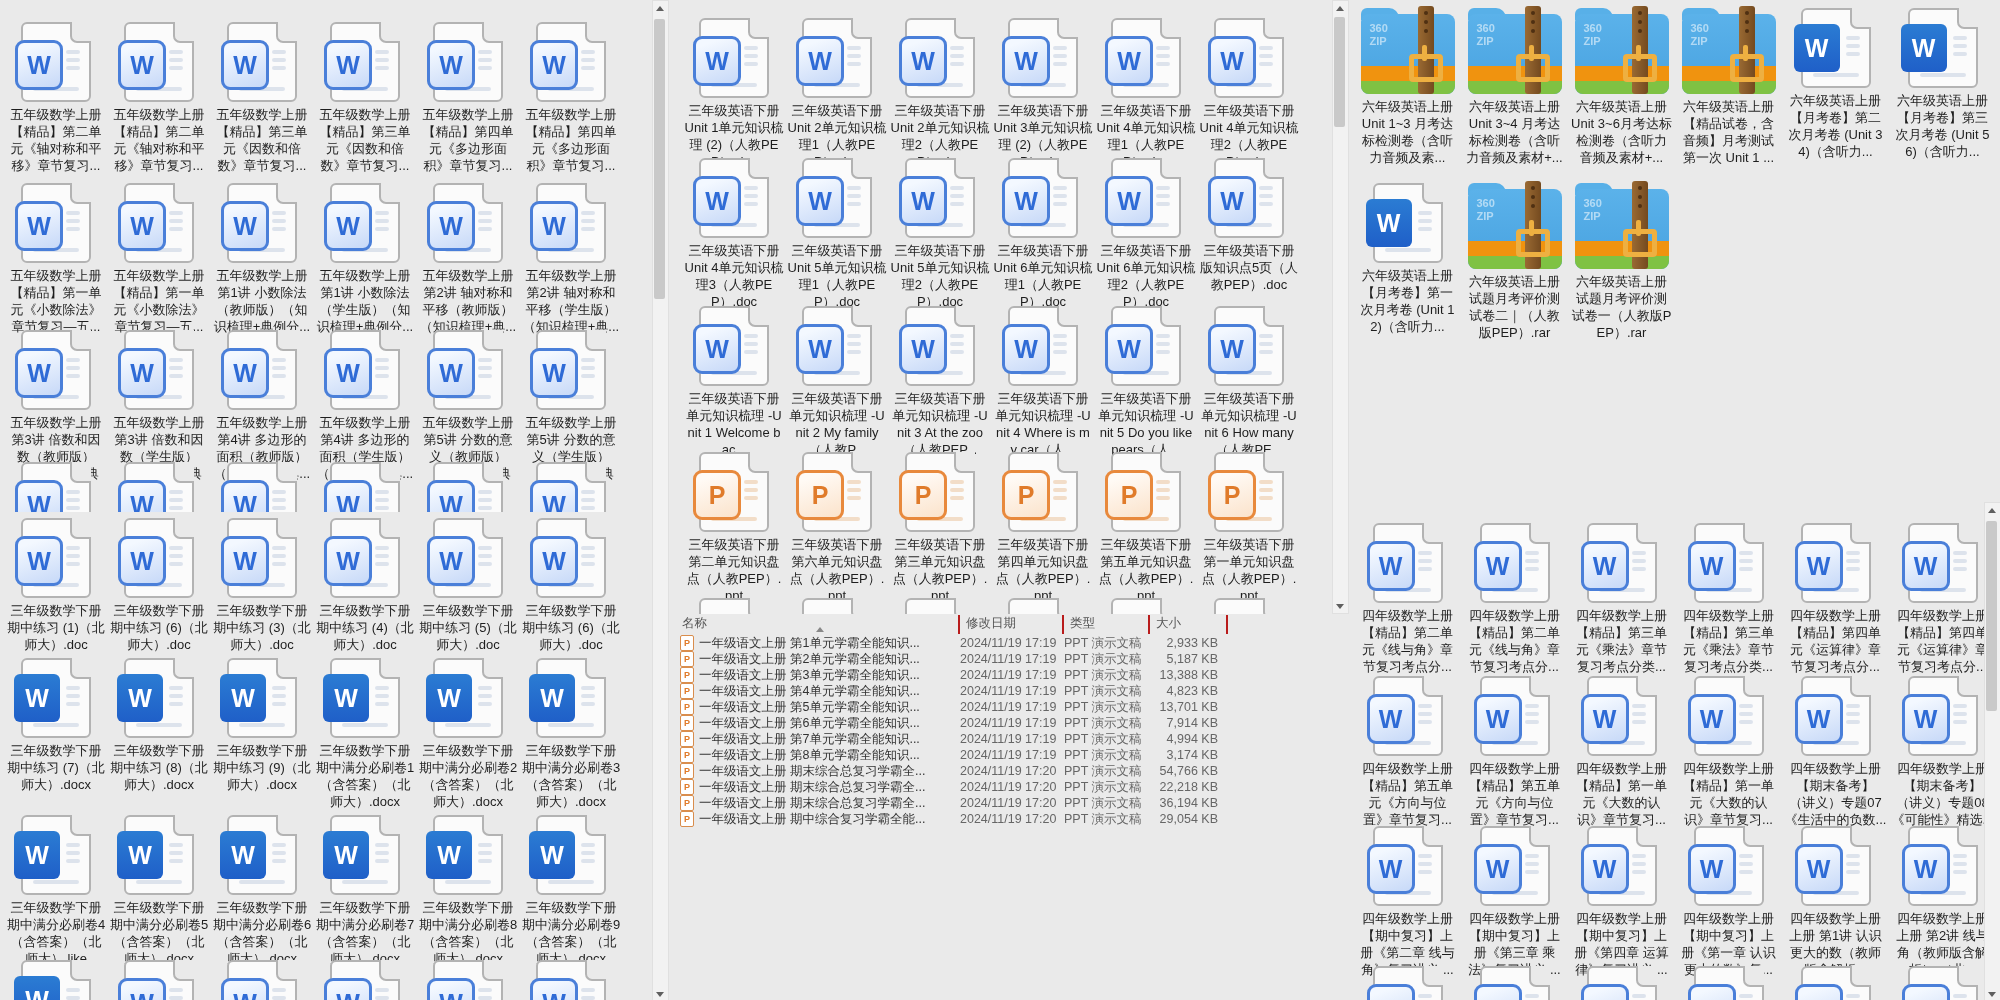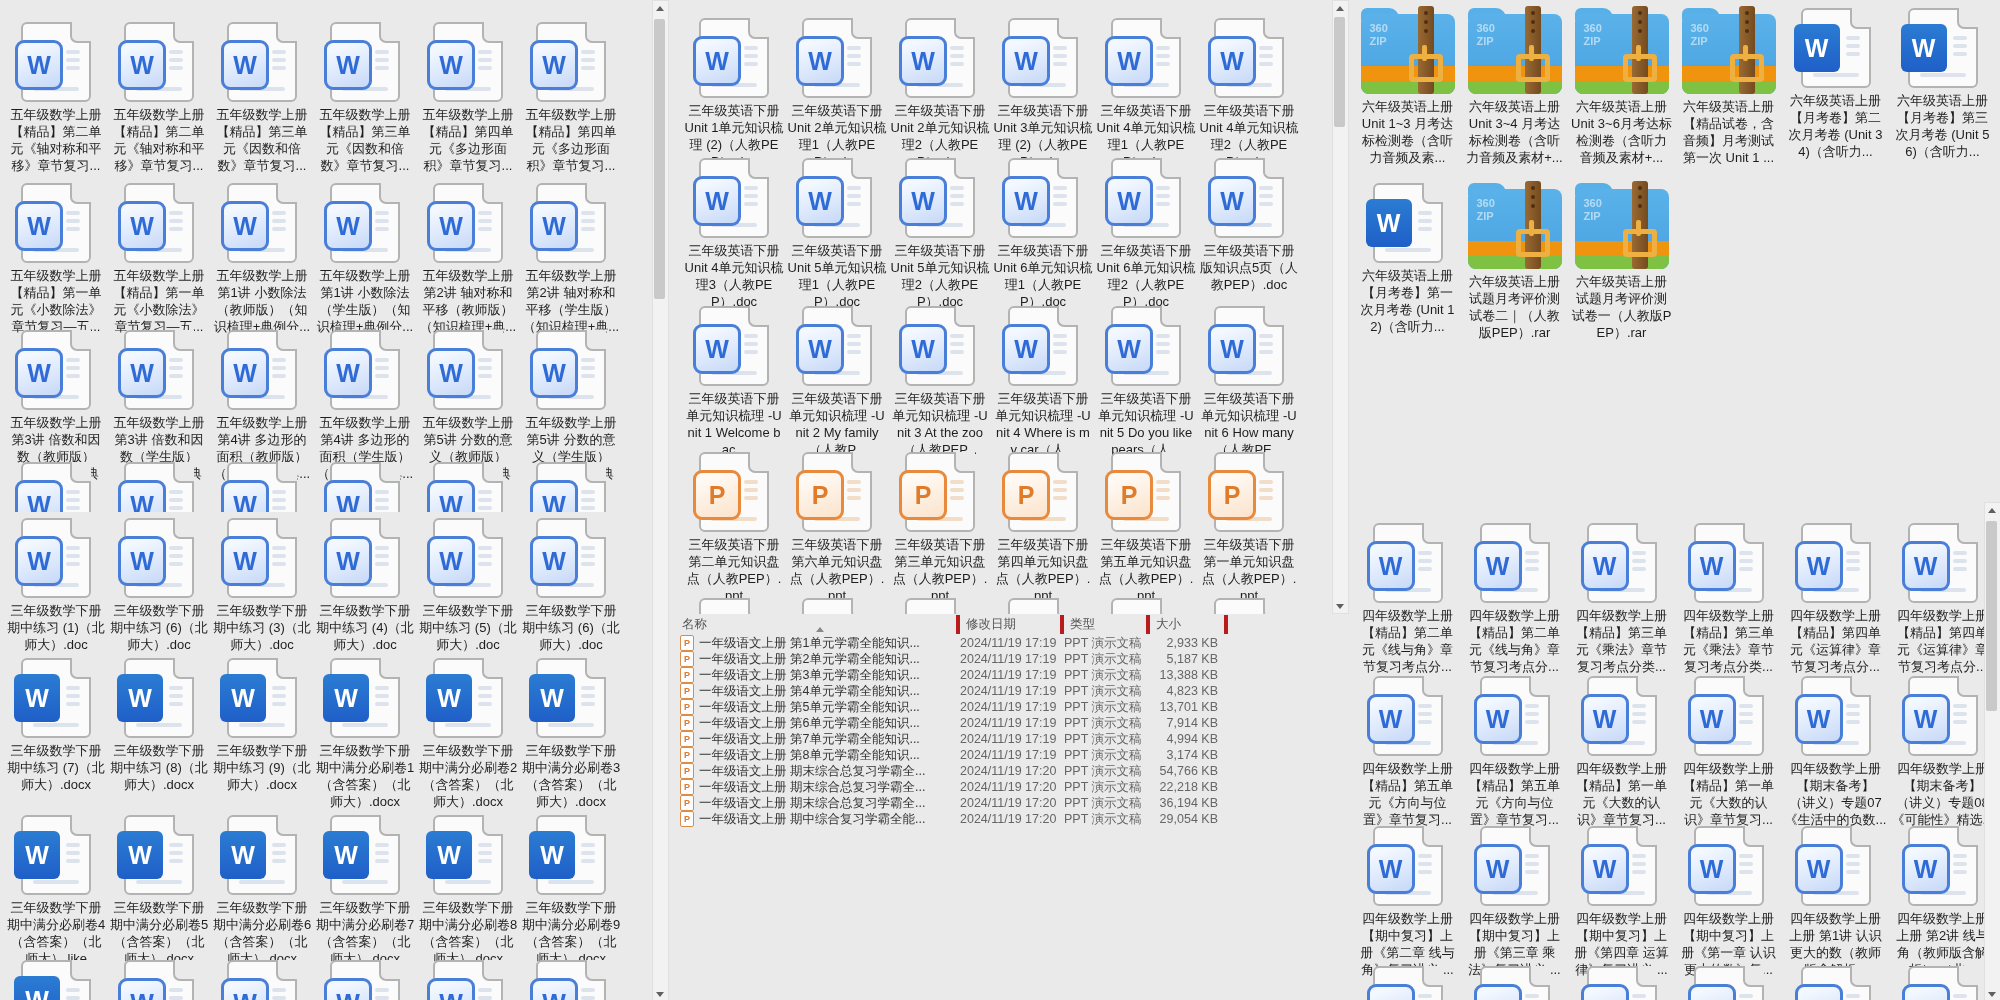--- a/index.html
+++ b/index.html
@@ -44,21 +44,21 @@
   .zbuckle:after{content:"";position:absolute;left:8px;top:-14px;width:5px;height:16px;background:#eeb041;border-radius:2px;}
   
   .sb{position:absolute;width:15px;background:#f2f2f2;border:1px solid #e0e0e0;}
   .sb .arrow{position:absolute;left:0;width:13px;height:14px;display:flex;align-items:center;justify-content:center;}
   .tri-up{width:0;height:0;border-left:4px solid transparent;border-right:4px solid transparent;border-bottom:5px solid #5f5f5f;}
   .tri-down{width:0;height:0;border-left:4px solid transparent;border-right:4px solid transparent;border-top:5px solid #5f5f5f;}
   .thumb{position:absolute;left:1px;width:11px;background:#c9c9c9;border-radius:2px;}
   
   .list{position:absolute;font-size:12.5px;color:#444;}
   .lhead{position:relative;display:flex;height:21px;align-items:center;color:#555;}
-  .lhead .hc{border-right:4px solid #b91c1c;height:19px;display:flex;align-items:center;padding-left:6px;box-sizing:border-box;}
+  .lhead .hc{border-right:2px solid #b91c1c;height:19px;display:flex;padding-left:6px;box-sizing:border-box;}
   .sortcaret{position:absolute;top:-2px;left:140px;}
   .lrow{display:flex;height:16px;align-items:center;}
   .lrow .c-name{display:flex;align-items:center;gap:5px;color:#333;}
   .mini{display:inline-flex;width:12px;height:14px;border:1px solid #d98d4d;border-radius:2px;background:#fff;
         color:#e07b2a;font-size:9px;font-weight:bold;align-items:center;justify-content:center;flex:none;}
   .c-date,.c-type{color:#666;}
   .c-size{color:#666;text-align:right;padding-right:10px;box-sizing:border-box;}
   
   .wm{position:absolute;right:2px;bottom:2px;text-align:right;color:rgba(255,255,255,.85);pointer-events:none;}
   .wm .w1{font-size:44px;letter-spacing:2px;}

